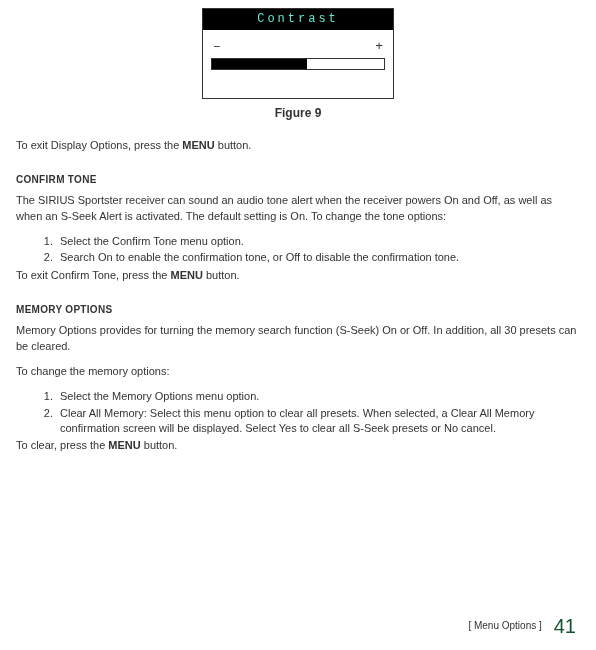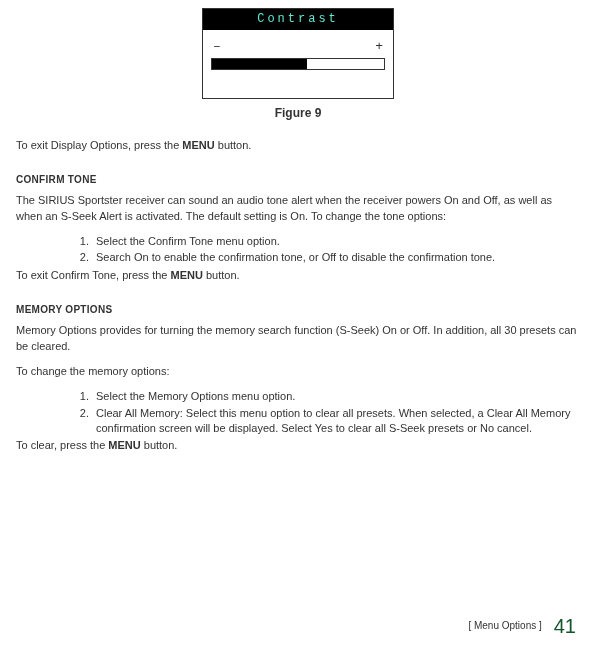--- a/index.html
+++ b/index.html
@@ -63,21 +63,21 @@
     }
     .para { margin-bottom: 10px; }
     .section-head {
       font-weight: bold;
       font-size: 10px;
       letter-spacing: 0.3px;
       margin-top: 20px;
       margin-bottom: 6px;
     }
     ol { padding-left: 40px; margin-bottom: 2px; }
-    ol li { padding-left: 4px; margin-bottom: 1px; margin-left: 36px; }
+    ol li { padding-left: 4px; margin-bottom: 1px; }
     .sub { padding-left: 0; }
     .itl { }
     .bold { font-weight: bold; }
     .footer {
       position: absolute;
       bottom: 10px;
       right: 20px;
       display: flex;
       align-items: center;
       gap: 12px;

